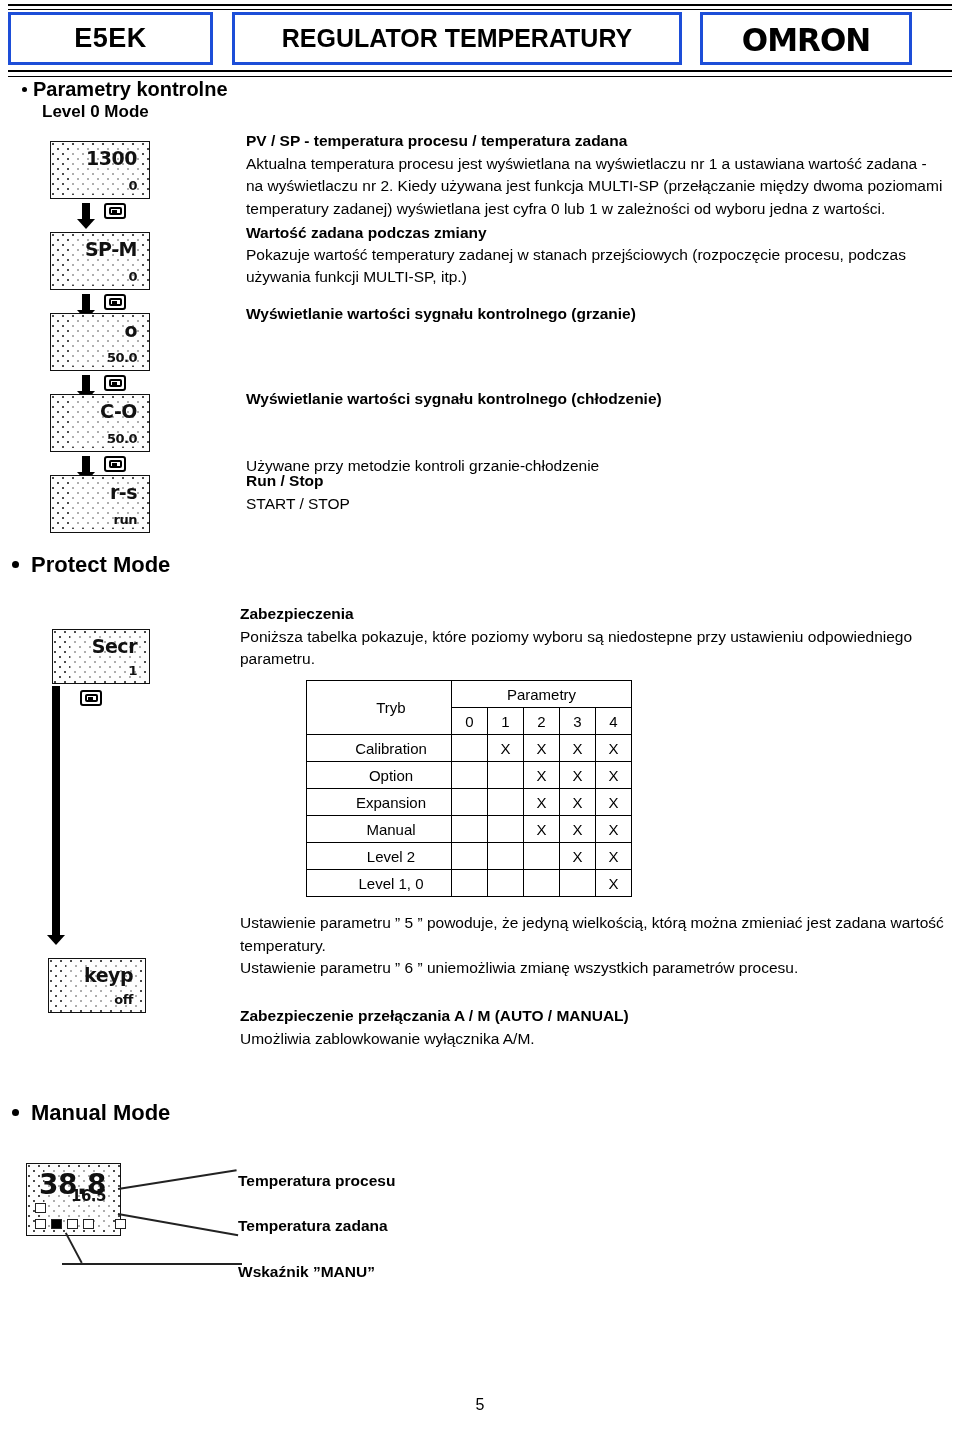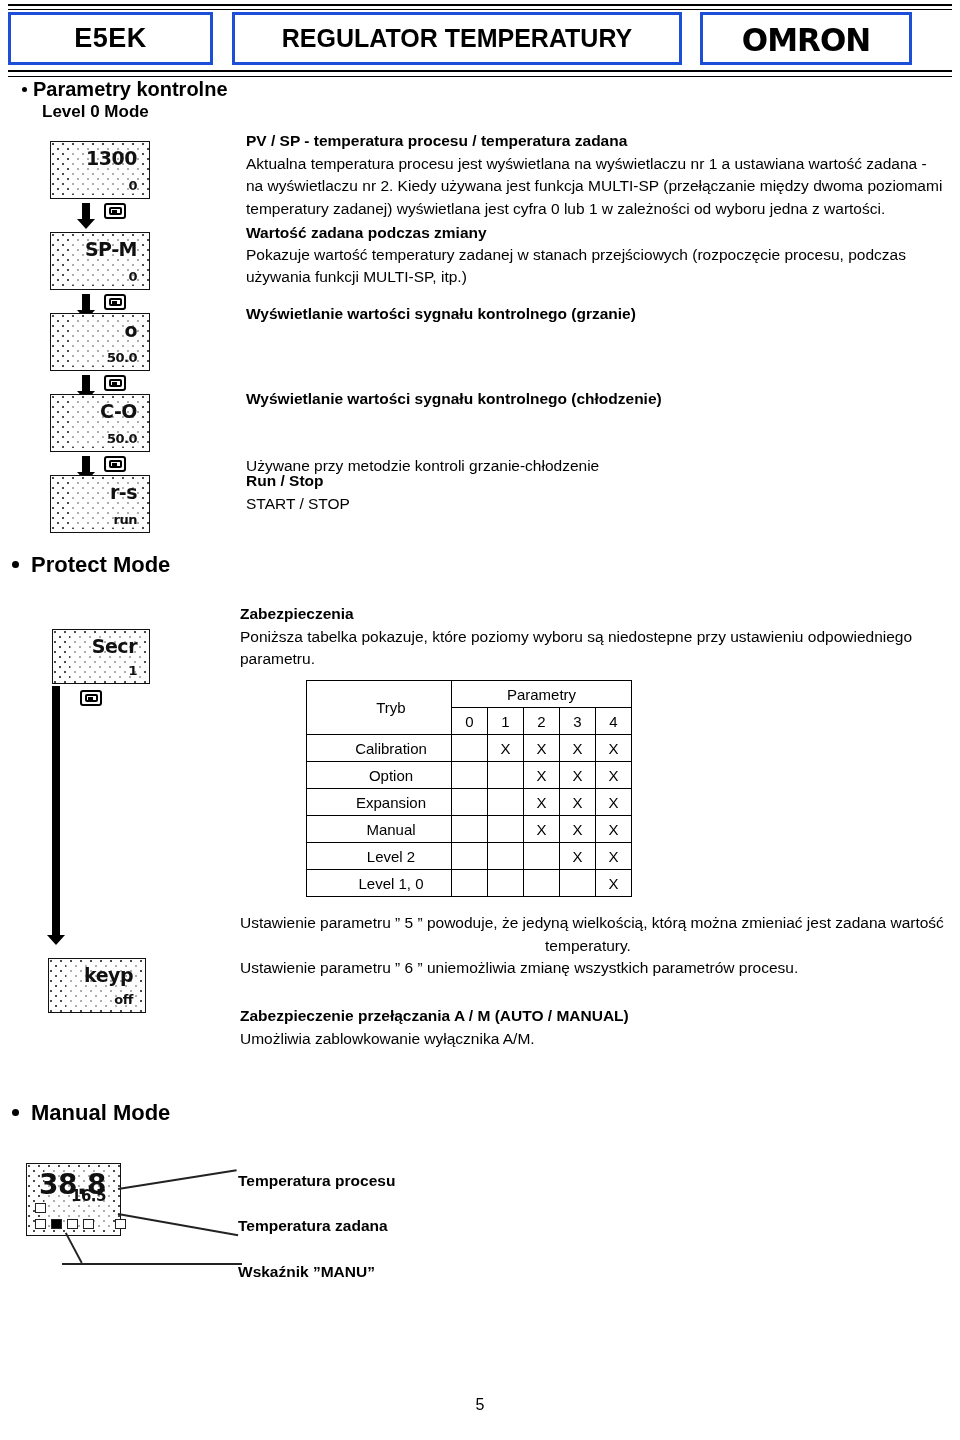--- a/index.html
+++ b/index.html
@@ -377,21 +377,21 @@
     <td></td>
     <td></td>
     <td></td>
     <td></td>
     <td>X</td>
   </tr>
 </tbody>
   </table>
 
 <div class="para" style="left:240px; top:912px; width:712px;">Ustawienie parametru ” 5 ” powoduje, że jedyną wielkością, którą można zmieniać jest zadana wartość</div>
-<div class="para" style="left:232px; top:935px; width:712px;text-align:center;">temperatury.</div>
+<div class="para" style="left:240px; top:935px; width:712px;">temperatury.</div>
 <div class="para" style="left:240px; top:957px; width:712px;">Ustawienie parametru ” 6 ” uniemożliwia zmianę wszystkich parametrów procesu.</div>
 
 <div class="para bold" style="left:240px; top:1005px; width:712px;">Zabezpieczenie przełączania A / M  (AUTO / MANUAL)</div>
 <div class="para" style="left:240px; top:1028px; width:712px;">Umożliwia zablowkowanie wyłącznika A/M.</div>
 
 <div class="section-head big" style="left:12px; top:1100px;">
   <span class="bullet-dot"></span><span>Manual Mode</span>
 </div>
 
 <div class="lcd" id="manual-lcd" style="left:26px; top:1163px; width:95px; height:73px;">

